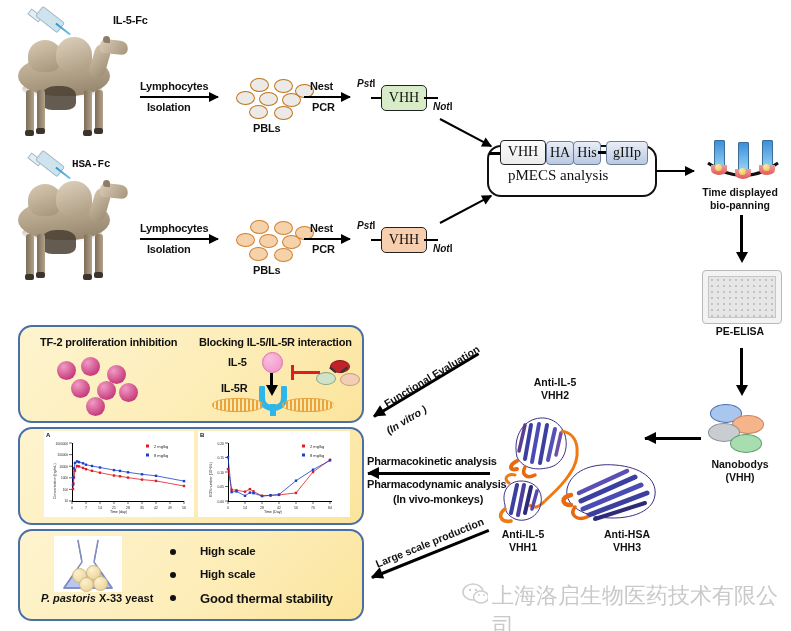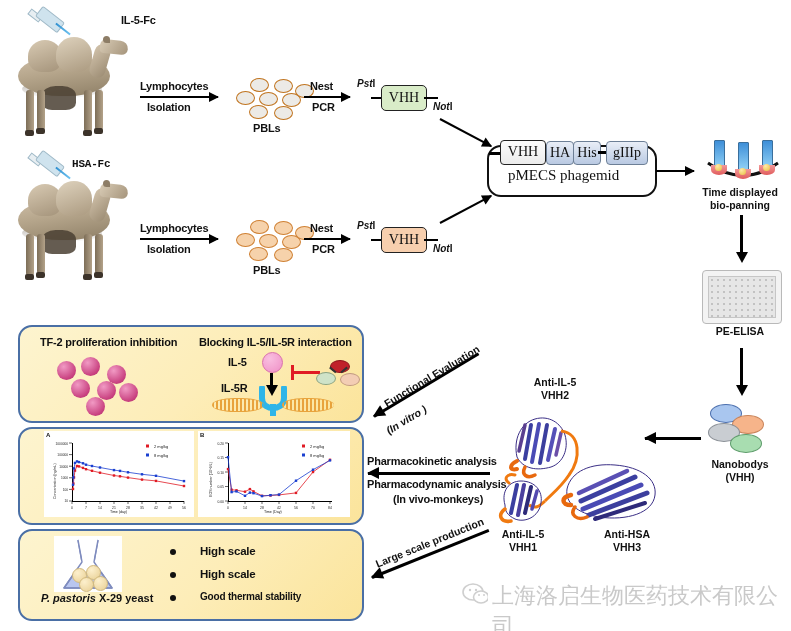--- a/index.html
+++ b/index.html
@@ -140,21 +140,21 @@
   <div class="hoof" style="left:21px;top:102px;"></div>
   <div class="hoof" style="left:32px;top:100px;"></div>
   <div class="hoof" style="left:79px;top:102px;"></div>
   <div class="hoof" style="left:90px;top:100px;"></div>
 </div>
 <div class="syr abs" style="left:28px;top:8px;width:60px;height:36px;">
   <div class="plunger" style="left:0px;top:4px;"></div>
   <div class="barrel" style="left:8px;top:5px;"></div>
   <div class="needle" style="left:26px;top:20px;"></div>
 </div>
-<div class="abs ttl" style="left:80px;top:14px;padding-left:41px;">IL-5-Fc</div>
+<div class="abs ttl" style="left:72px;top:14px;padding-left:41px;">IL-5-Fc</div>
 
 <div class="harrow abs" style="left:140px;top:96px;width:78px;"></div>
 <div class="abs ttl" style="left:140px;top:80px;">Lymphocytes</div>
 <div class="abs ttl" style="left:147px;top:101px;">Isolation</div>
 
 <div class="abs" style="left:236px;top:78px;width:78px;height:42px;">
   <div class="pbl" style="left:14px;top:0px;"></div>
   <div class="pbl" style="left:38px;top:1px;"></div>
   <div class="pbl" style="left:0px;top:13px;"></div>
   <div class="pbl" style="left:23px;top:14px;"></div>
@@ -254,21 +254,21 @@
 <div class="pchip" style="left:546px;top:141px;width:26px;height:22px;">
   <span>HA</span>
 </div>
 <div class="pchip" style="left:573px;top:141px;width:26px;height:22px;">
   <span>His</span>
 </div>
 <div class="geneline abs" style="left:598px;top:151px;width:9px;height:2.5px;"></div>
 <div class="pchip" style="left:606px;top:141px;width:40px;height:22px;text-align:center;">
   <span>gIIIp</span>
 </div>
-<div class="abs serif" style="left:508px;top:167px;font-size:15px;">pMECS phagemid</div>
+<div class="abs serif" style="left:508px;top:167px;font-size:15px;">pMECS analysis</div>
 
 <div class="harrow abs" style="left:656px;top:170px;width:38px;"></div>
 
 <div class="abs" style="left:705px;top:138px;width:76px;height:45px;">
   <svg width="76" height="45" style="position:absolute;left:0;top:0;">
     <path d="M3,25 Q38,50 73,25" stroke="#111" stroke-width="3" fill="none"></path>
   </svg>
   <div class="tube" style="left:9px;top:2px;"></div>
   <div class="tube" style="left:33px;top:4px;"></div>
   <div class="tube" style="left:57px;top:2px;"></div>
@@ -587,28 +587,28 @@
     <path d="M24,4 L28,26 L10,52 L58,52 L40,26 L44,4" fill="#b9c6ef" stroke="#7f8cbe" stroke-width="1.4" stroke-linejoin="round"></path>
     <path d="M24,4 L28,22 L18,36 L50,36 L40,22 L44,4" fill="#ffffff" stroke="none"></path>
     <path d="M24,4 L28,26 L10,52 L58,52 L40,26 L44,4" fill="none" stroke="#7f8cbe" stroke-width="1.4" stroke-linejoin="round"></path>
   </svg>
   <div class="ycell" style="left:18px;top:32px;"></div>
   <div class="ycell" style="left:32px;top:29px;"></div>
   <div class="ycell" style="left:25px;top:41px;"></div>
   <div class="ycell" style="left:39px;top:40px;"></div>
 </div>
 <div class="abs" style="left:41px;top:592px;font-size:11px;font-weight:bold;">
-  <i>P. pastoris</i><span> X-29 yeast</span>
+  <i>P. pastoris</i><span> X-33 yeast</span>
 </div>
 <div class="bullet" style="left:170px;top:549px;"></div>
 <div class="abs ttl" style="left:200px;top:545px;font-size:11.5px;">High scale</div>
 <div class="bullet" style="left:170px;top:572px;"></div>
 <div class="abs ttl" style="left:200px;top:568px;font-size:11.5px;">High scale</div>
 <div class="bullet" style="left:170px;top:595px;"></div>
-<div class="abs ttl" style="left:200px;top:591px;font-size:10px;">Good thermal stability</div>
+<div class="abs ttl" style="left:200px;top:591px;font-size:13px;">Good thermal stability</div>
 
 <svg class="abs" style="left:462px;top:583px;" width="26" height="22">
   <ellipse cx="11" cy="9" rx="10" ry="8" fill="none" stroke="#cfcfcf" stroke-width="1.6"></ellipse>
   <ellipse cx="19" cy="14" rx="7.5" ry="6" fill="#fff" stroke="#cfcfcf" stroke-width="1.6"></ellipse>
   <circle cx="8" cy="7" r="1.2" fill="#cfcfcf"></circle>
     <circle cx="14" cy="7" r="1.2" fill="#cfcfcf"></circle>
   <circle cx="17" cy="12" r="1" fill="#cfcfcf"></circle>
     <circle cx="22" cy="12" r="1" fill="#cfcfcf"></circle>
 </svg>
 <div class="wm" style="left:492px;top:581px;">上海洛启生物医药技术有限公司</div>

